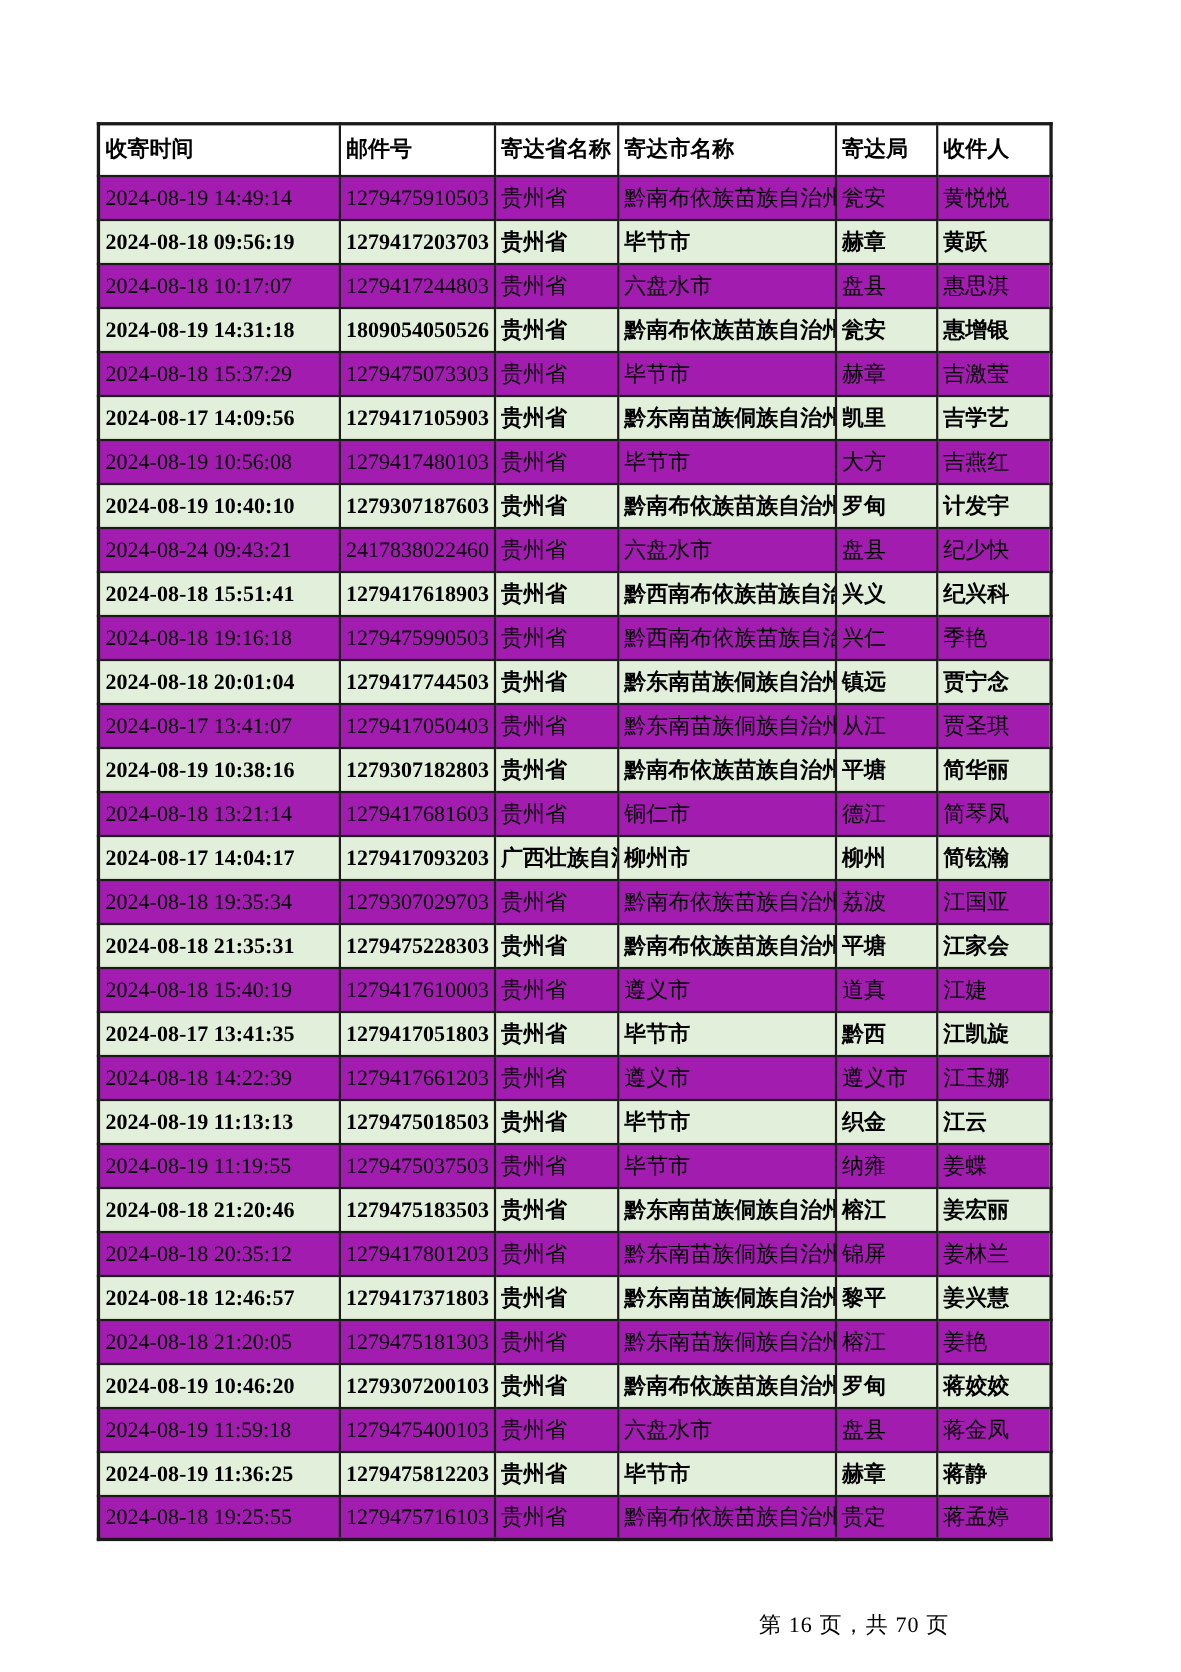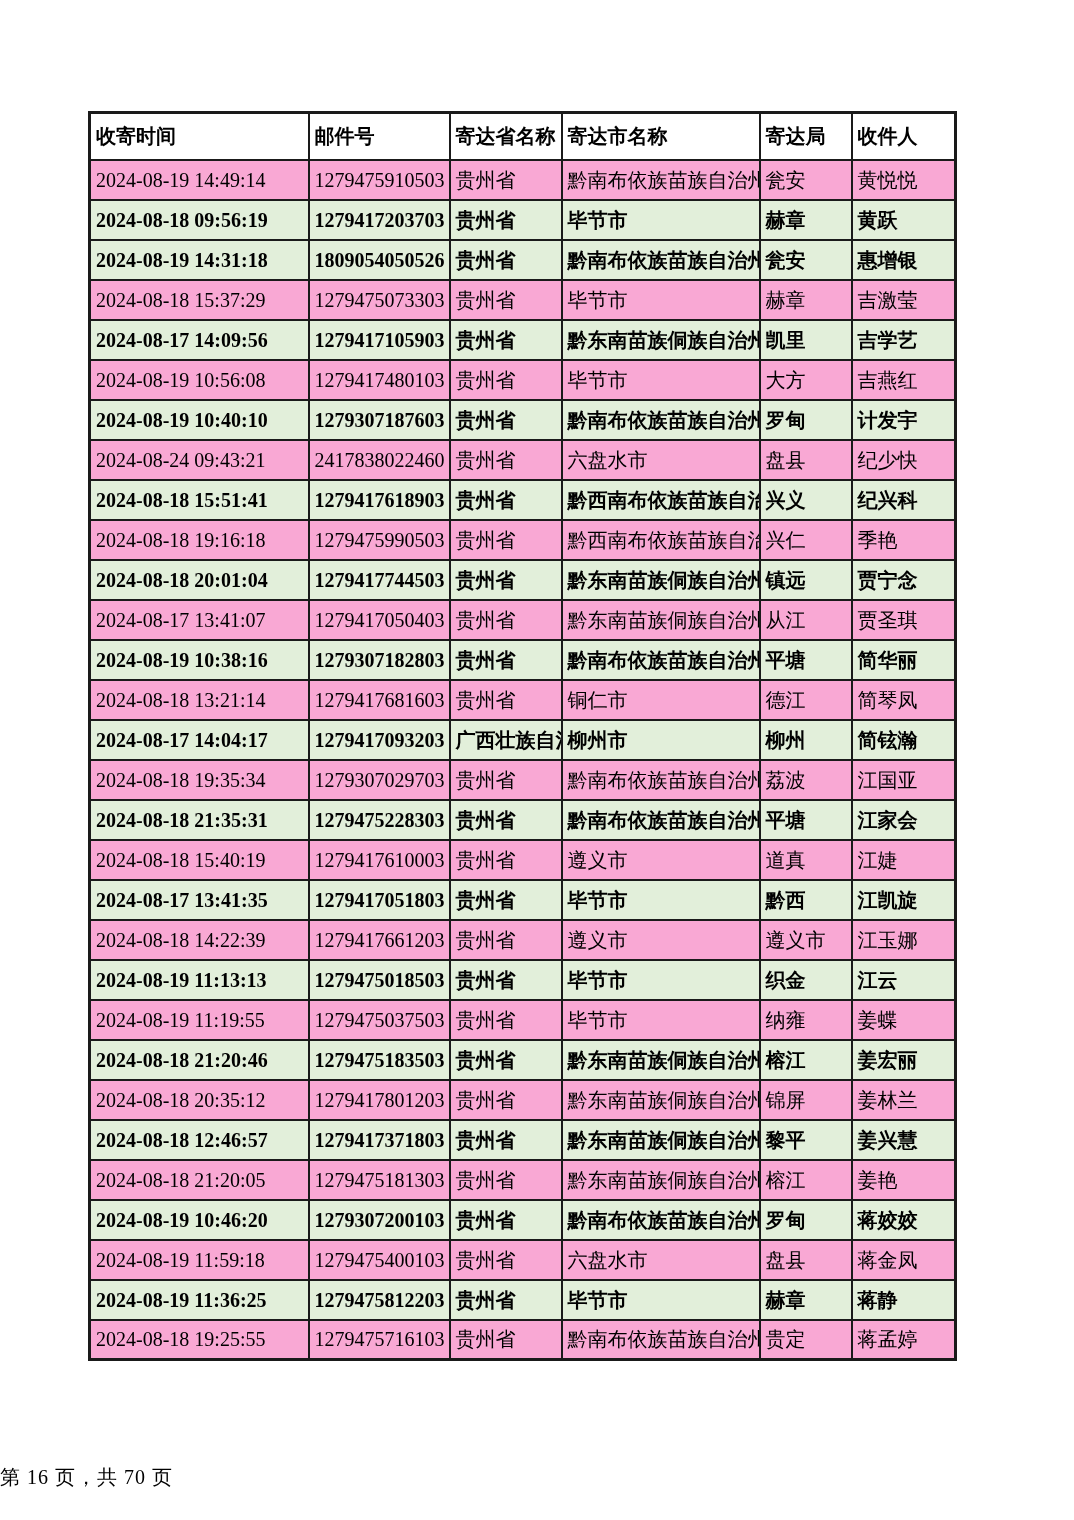--- a/index.html
+++ b/index.html
@@ -23,26 +23,26 @@
     border:2px solid var(--border);
     padding:0 0 0 5px;
     font-size:20px;
     line-height:1.2;
     white-space:nowrap;
     overflow:hidden;
     text-align:left;
     vertical-align:middle;
   }
   table.mail thead tr{height:47px;}
-  table.mail tbody tr{height:40px;background:#f9a8d4;}
+  table.mail tbody tr{height:40px;background:#a21caf;}
   table.mail tbody tr.alt{background:var(--alt);font-weight:bold;}
   table.mail thead th{font-weight:bold;}
   .footer{
     position:absolute;left:0;top:1450px;width:863px;
-    text-align:left;font-size:20px;letter-spacing:1px;
+    text-align:right;font-size:20px;letter-spacing:1px;
   }
 </style>
 </head>
 <body>
 
 <div class="page">
 
   <table class="mail">
     <colgroup>
       <col style="width:219px">
@@ -72,20 +72,28 @@
           <td>黄悦悦</td>
         </tr>
         <tr class="alt">
           <td>2024-08-18 09:56:19</td>
           <td>1279417203703</td>
           <td>贵州省</td>
           <td>毕节市</td>
           <td>赫章</td>
           <td>黄跃</td>
         </tr>
+        <tr>
+          <td>2024-08-18 10:17:07</td>
+          <td>1279417244803</td>
+          <td>贵州省</td>
+          <td>六盘水市</td>
+          <td>盘县</td>
+          <td>惠思淇</td>
+        </tr>
         <tr class="alt">
           <td>2024-08-19 14:31:18</td>
           <td>1809054050526</td>
           <td>贵州省</td>
           <td>黔南布依族苗族自治州</td>
           <td>瓮安</td>
           <td>惠增银</td>
         </tr>
         <tr>
           <td>2024-08-18 15:37:29</td>

